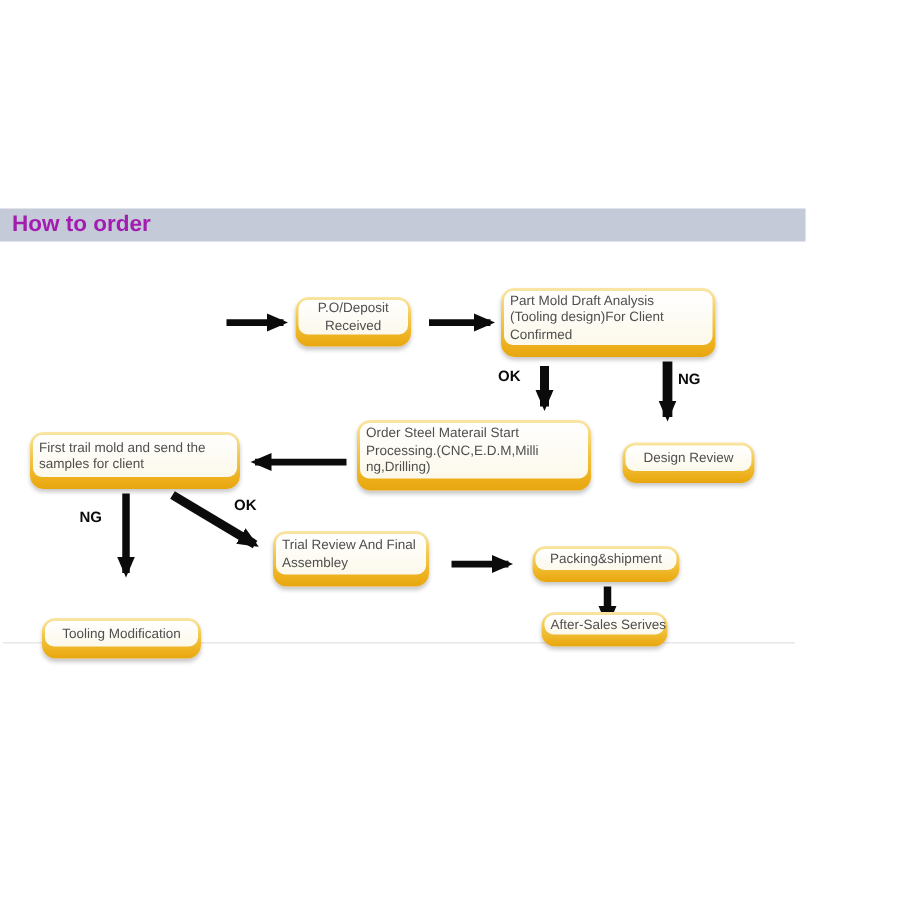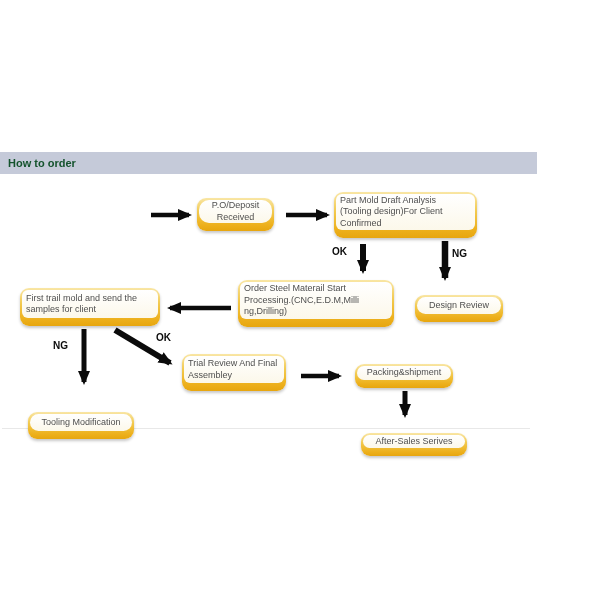--- a/index.html
+++ b/index.html
@@ -1,43 +1,43 @@
 <!DOCTYPE html>
 <html><head>
 <meta charset="utf-8">
 <style>
   html,body{margin:0;padding:0;background:#ffffff;}
   #canvas{
     position:relative;width:600px;height:600px;background:#ffffff;overflow:hidden;
     font-family:"Liberation Sans", sans-serif;
   }
   .header-bar{
-    position:absolute;left:0;top:152px;width:537px;height:22px;
-    background:#c5cad9;color:#14532d;font-size:11px;font-weight:600;
+    position:absolute;left:0;top:139px;width:537px;height:22px;
+    background:#c5cad9;color:#a21caf;font-size:15px;font-weight:600;
     line-height:22px;padding-left:8px;box-sizing:border-box;
   }
   .divider{
     position:absolute;left:2px;top:428px;width:528px;height:1px;background:#e8e8e8;
   }
   .node{
     position:absolute;border-radius:9px;box-sizing:border-box;
     background:linear-gradient(180deg,#f9e6a5 0%,#f2c94e 42%,#edb01c 82%,#e7a60f 100%);
     box-shadow:0 2px 3px rgba(0,0,0,0.22);
     padding:2px 2px 8px 2px;
   }
   .node-inner{
     width:100%;height:100%;box-sizing:border-box;border-radius:6px;
     background:linear-gradient(180deg,#ffffff 0%,#fcf8ea 100%);
     display:flex;align-items:center;padding:1px 4px;
   }
   .node-label{
     font-size:9px;line-height:11.5px;color:#4f4f4f;
     white-space:pre-line;overflow-wrap:break-word;width:100%;
   }
-  .node.center .node-inner{justify-content:center;border-radius:10px;}
+  .node.center .node-inner{justify-content:center;}
   .node.center .node-label{text-align:center;}
   .node.one-line .node-label{white-space:nowrap;}
   .edge-label{
     position:absolute;font-size:10px;font-weight:bold;color:#0b0b0b;
   }
   #arrow-layer{position:absolute;left:0;top:0;pointer-events:none;}
 </style>
 </head>
 <body>
 
@@ -120,19 +120,19 @@
 Assembley</span>
     </div>
   </div>
 
   <div class="node center one-line" style="left:355px;top:364px;width:98px;height:24px">
     <div class="node-inner">
       <span class="node-label">Packing&amp;shipment</span>
     </div>
   </div>
 
-  <div class="node center one-line" style="left:361px;top:433px;width:106px;height:23px">
+  <div class="node center one-line" style="left:361px;top:408px;width:84px;height:23px">
     <div class="node-inner">
       <span class="node-label">After-Sales Serives</span>
     </div>
   </div>
 
 </div>
 
 </body></html>

